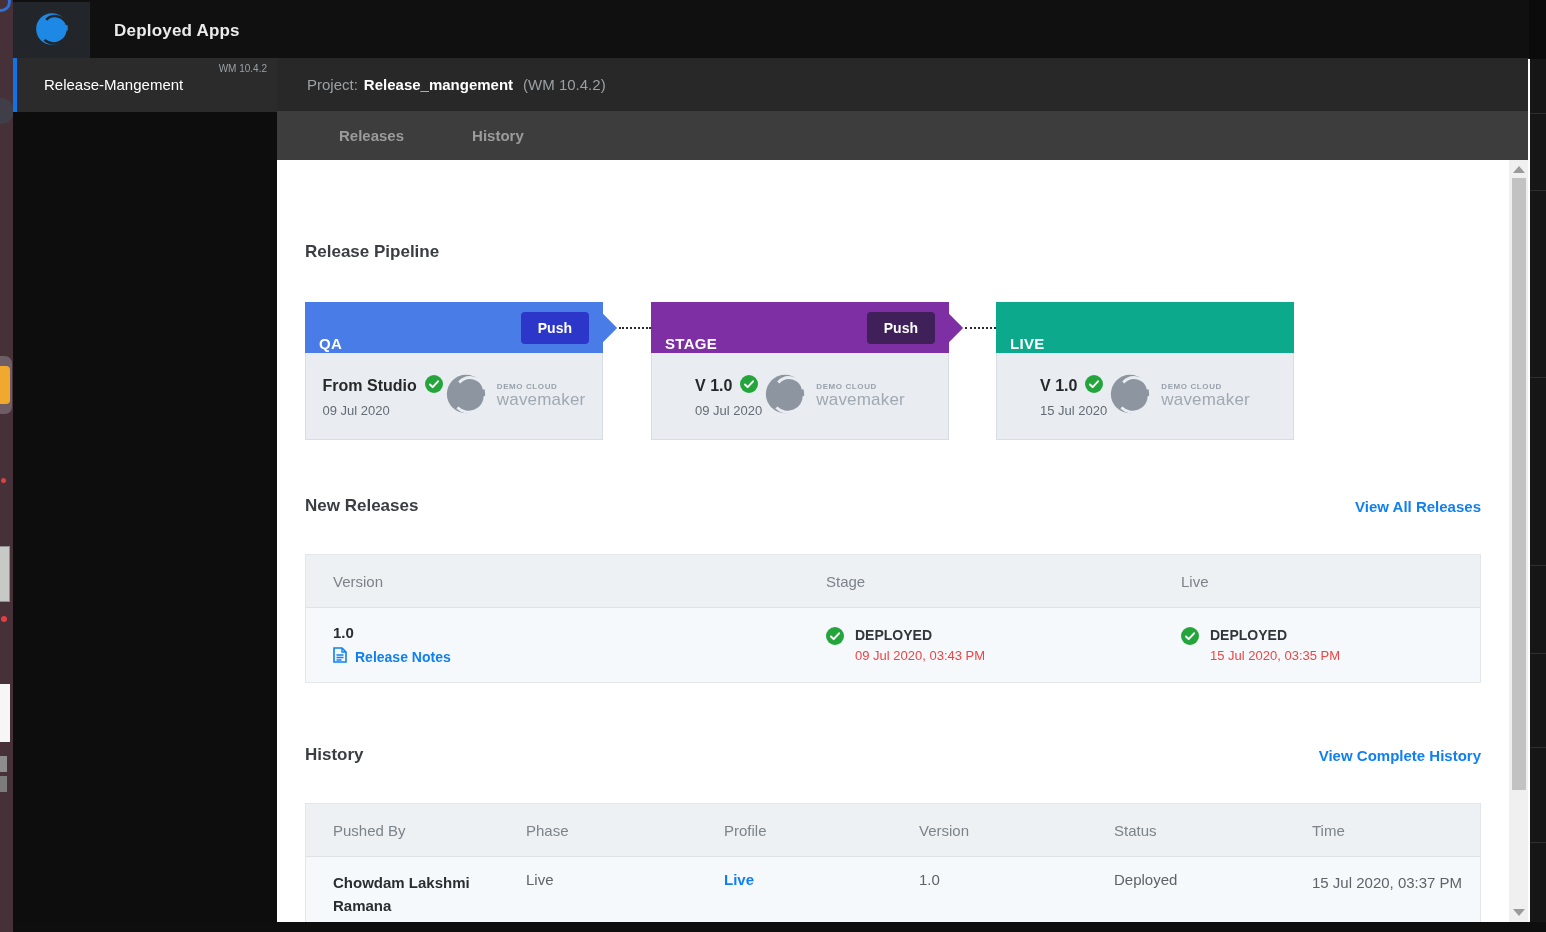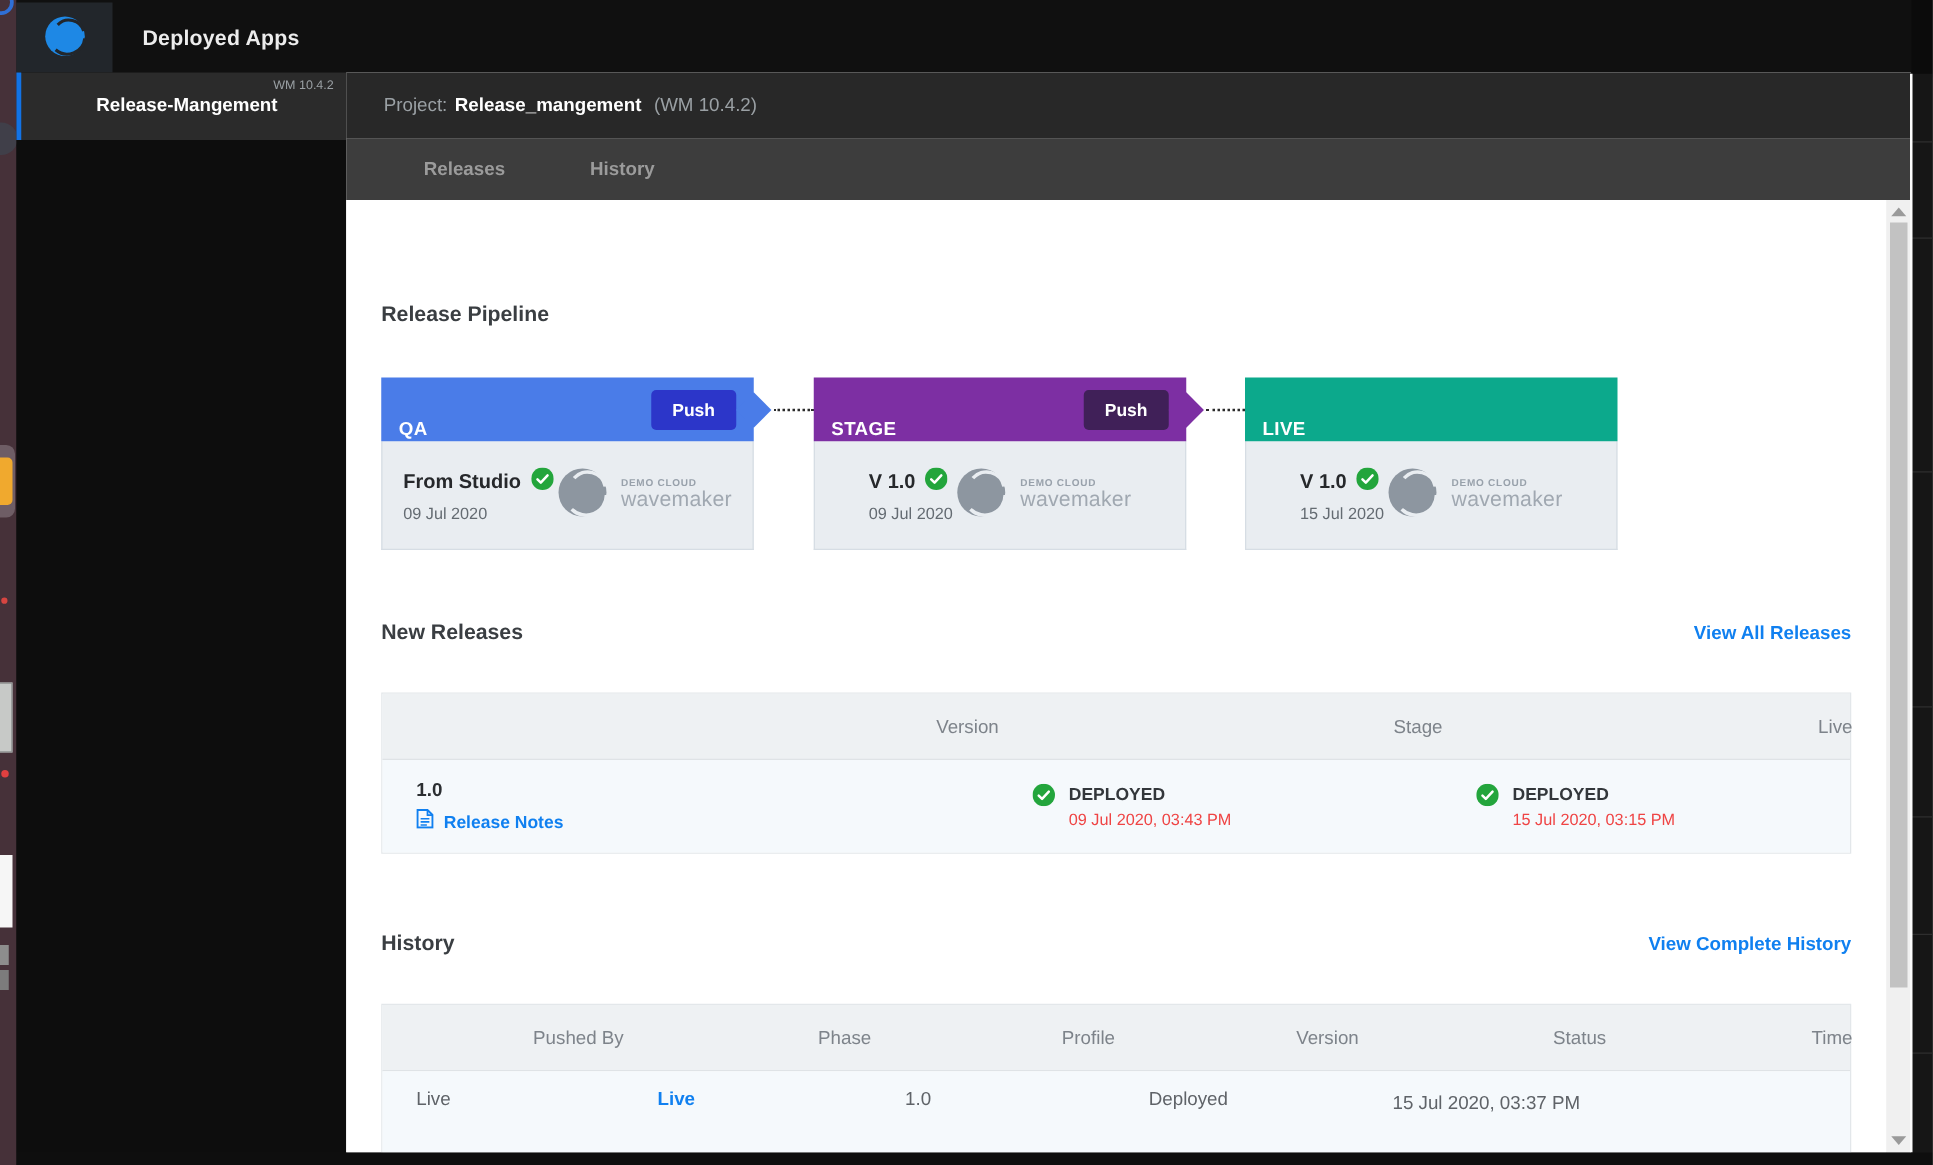--- a/index.html
+++ b/index.html
@@ -21,21 +21,21 @@
   .dock-gray-sm2 { position:absolute; left:-3px; top:776px; width:10px; height:16px; background:#7c7c7c; }
 
   
   .topbar { position:absolute; left:13px; top:0; width:1533px; height:62px; background:#101010; display:flex; align-items:center; }
   .logo-sq { width:77px; height:58px; background:#22262b; display:flex; align-items:center; justify-content:center; }
   .topbar-title { margin-left:24px; color:#ececec; font-size:17px; font-weight:700; letter-spacing:.2px; }
 
   
   .sidebar { position:absolute; left:13px; top:58px; width:264px; height:864px; background:#0d0d0d; }
   .sidebar-item { position:relative; height:54px; background:#2b2b2b; border-left:4px solid #1273e6; cursor:pointer; }
-  .sidebar-item-label { position:absolute; left:27px; top:18px; color:#fff; font-size:15px; font-weight:700;margin-left:33px; }
+  .sidebar-item-label { position:absolute; left:27px; top:18px; color:#fff; font-size:15px; font-weight:400; }
   .sidebar-item-version { position:absolute; right:10px; top:5px; color:#9aa0a4; font-size:10px; }
 
   
   .main { position:absolute; left:277px; top:58px; width:1252px; height:864px; background:#fff; }
   .project-header { height:53px; background:#282828; display:flex; align-items:center; padding-left:30px; font-size:15px; }
   .ph-label, .ph-version { color:#9aa0a4; }
   .ph-name { color:#fff; font-weight:700; margin:0 6px 0 6px; }
   .ph-version { margin-left:4px; }
   .tabbar { height:49px; background:#3d3d3d; display:flex; padding-left:28px; }
   .tab { height:49px; padding:0 34px; display:flex; align-items:center; color:#9b9b9b; font-size:15px; font-weight:700; cursor:pointer; }
@@ -62,21 +62,21 @@
   .connector { position:absolute; top:25px; border-top:2px dotted #2b2b2b; }
 
   
   .wm-logo { display:flex; align-items:center; gap:10px; }
   .wm-text { display:flex; flex-direction:column; line-height:1.05; margin-left:-2px; }
   .wm-demo { font-size:8px; font-weight:700; color:#98a1ab; letter-spacing:.6px; }
   .wm-name { font-size:17px; color:#a0a8b1; letter-spacing:.2px; }
 
   
   .tbl { border:1px solid #e3e7ea; margin-top:38px; }
-  .tbl-head { background:#eef1f3; border-bottom:1px solid #dfe3e6; display:grid; height:53px; align-items:center;text-align:right; }
+  .tbl-head { background:#eef1f3; border-bottom:1px solid #dfe3e6; display:grid; height:53px; align-items:center; }
   .tbl-head .cell { color:#7d838a; font-size:15px; }
   .tbl-row { background:#f5f9fc; display:grid; align-items:center; }
   .cell { padding-left:27px; }
   .nr-grid { grid-template-columns:493px 355px 328px; }
   .hist-grid { grid-template-columns:193px 198px 195px 195px 198px 197px; }
   .nr-row { height:74px; }
   .hist-row { min-height:72px; padding:14px 0; }
   .v-strong { font-size:15px; font-weight:700; color:#2b2e31; }
   .notes-link { display:flex; align-items:center; gap:8px; margin-top:6px; color:#1080f0; font-size:14px; font-weight:700; cursor:pointer; }
   .dep-wrap { display:flex; gap:11px; align-items:flex-start; }
@@ -312,21 +312,21 @@
             <div class="cell">
               <div class="dep-wrap">
                 <span>
                   <svg width="18" height="18" viewBox="0 0 20 20">
                       <circle cx="10" cy="10" r="10" fill="#23a53c"></circle>
                       <path d="M5.5 10.5l3 3 6-6.5" stroke="#fff" stroke-width="2.2" fill="none" stroke-linecap="round" stroke-linejoin="round"></path>
                     </svg>
                 </span>
                 <div>
                   <div class="dep-status">DEPLOYED</div>
-                  <div class="dep-time">15 Jul 2020, 03:15 PM</div>
+                  <div class="dep-time">15 Jul 2020, 03:35 PM</div>
                 </div>
               </div>
             </div>
           </div>
         </div>
 
         <div class="section-row sp-history">
           <div class="section-title">History</div>
           <a class="view-link">View Complete History</a>
         </div>
@@ -334,20 +334,21 @@
         <div class="tbl">
           <div class="tbl-head hist-grid">
             <div class="cell">Pushed By</div>
             <div class="cell">Phase</div>
             <div class="cell">Profile</div>
             <div class="cell">Version</div>
             <div class="cell">Status</div>
             <div class="cell">Time</div>
           </div>
           <div class="tbl-row hist-grid hist-row" style="align-items:flex-start;">
+            <div class="cell v-strong wrapcell">Chowdam Lakshmi Ramana</div>
             <div class="cell cell-plain">Live</div>
             <div class="cell cell-link">Live</div>
             <div class="cell cell-plain">1.0</div>
             <div class="cell cell-plain">Deployed</div>
             <div class="cell cell-plain wrapcell">15 Jul 2020, 03:37 PM</div>
           </div>
         </div>
 
       </div>
     </div>

